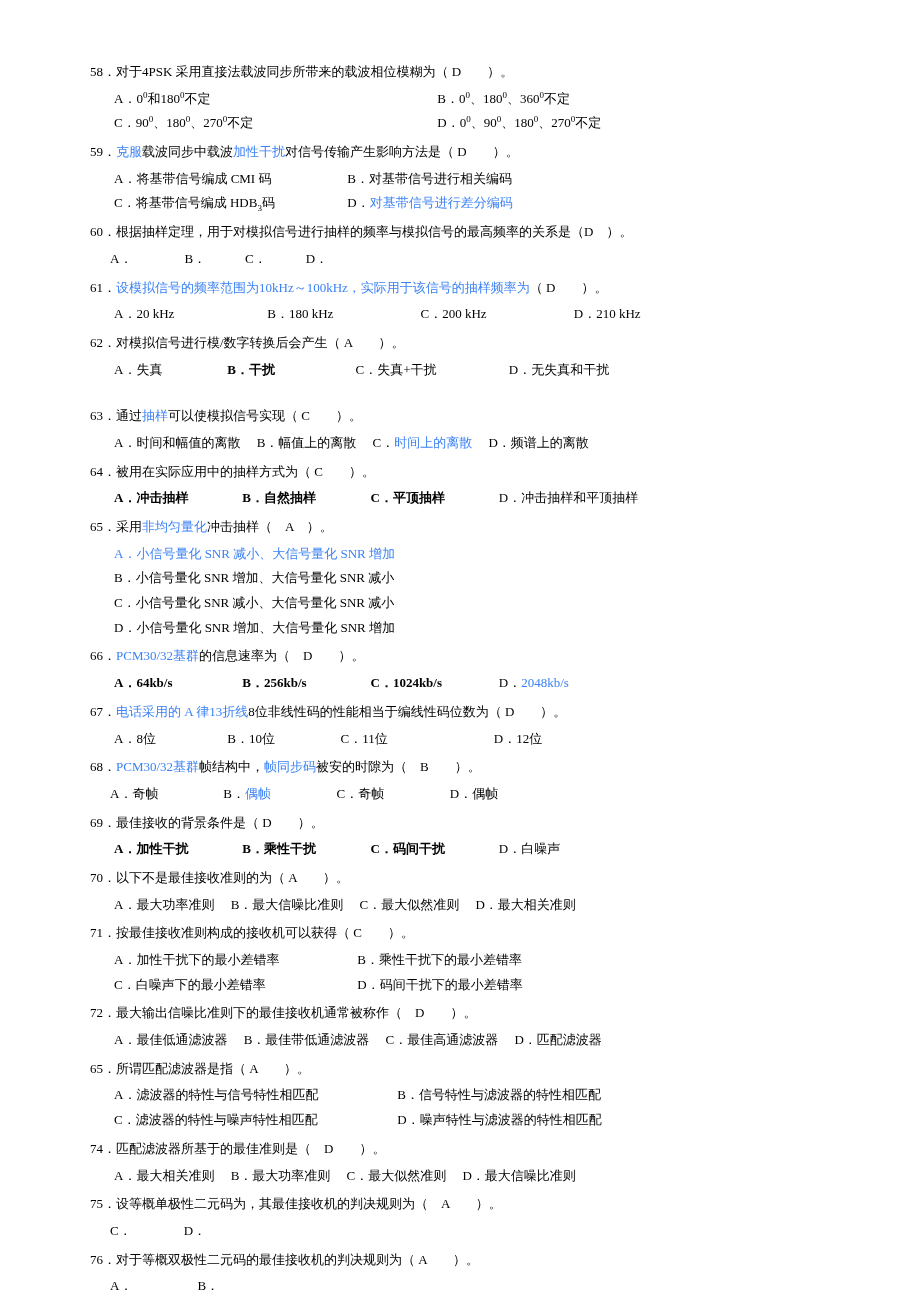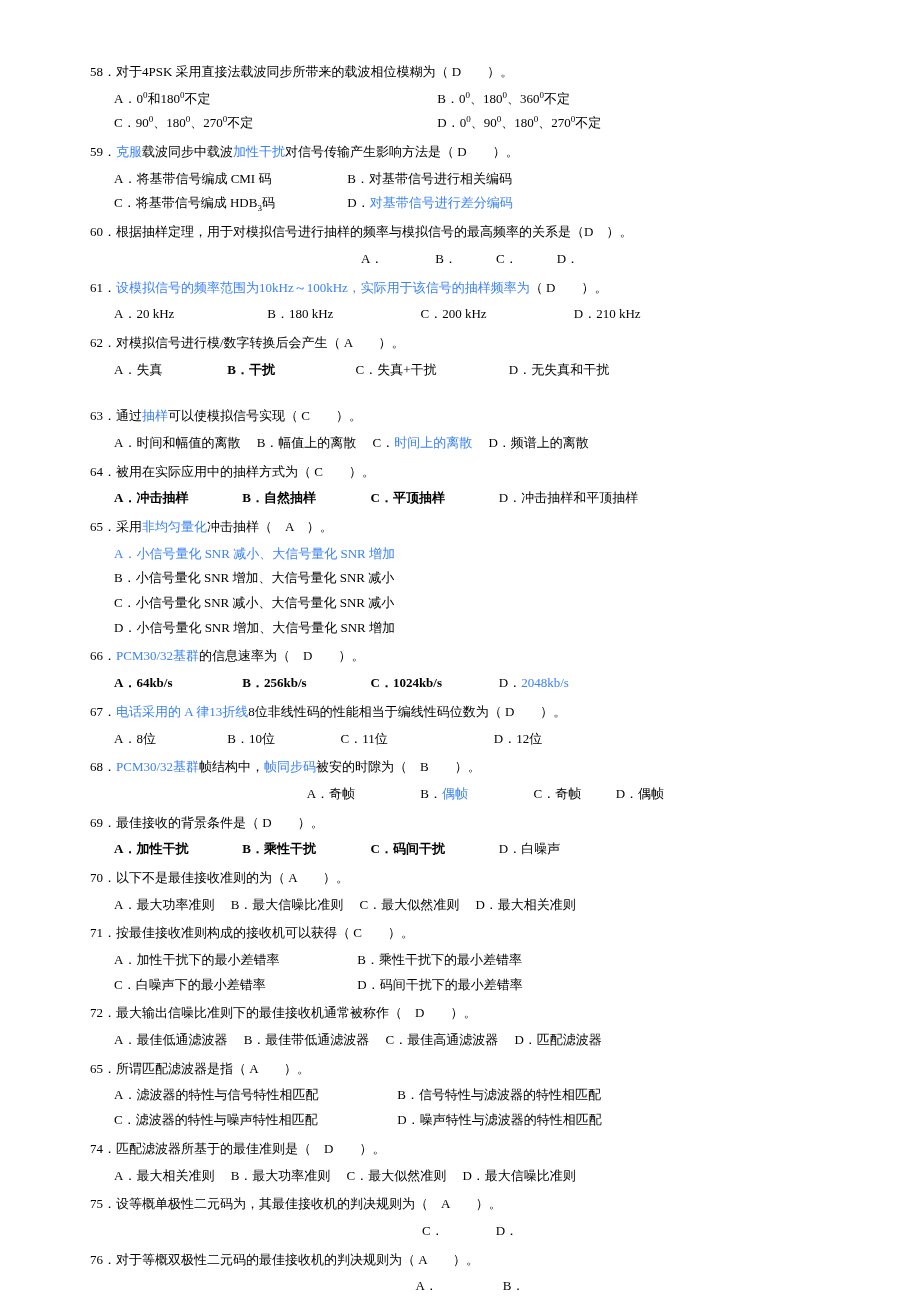--- a/index.html
+++ b/index.html
@@ -15,21 +15,20 @@
     .q {
       margin-bottom: 2px;
     }
     .opts {
       padding-left: 24px;
       margin-bottom: 4px;
     }
     .opts-inline {
       padding-left: 20px;
       margin-bottom: 4px;
-      text-align: center;
     }
     .opt-item {
       display: inline-block;
     }
     .w1 { width: 320px; }
     .w2 { width: 150px; }
     .w4 { width: 110px; }
     .w6 { width: 125px; font-weight: bold; }
     .red { color: #3b82f6; }
     sup { font-size: 9px; vertical-align: super; line-height: 0; }

